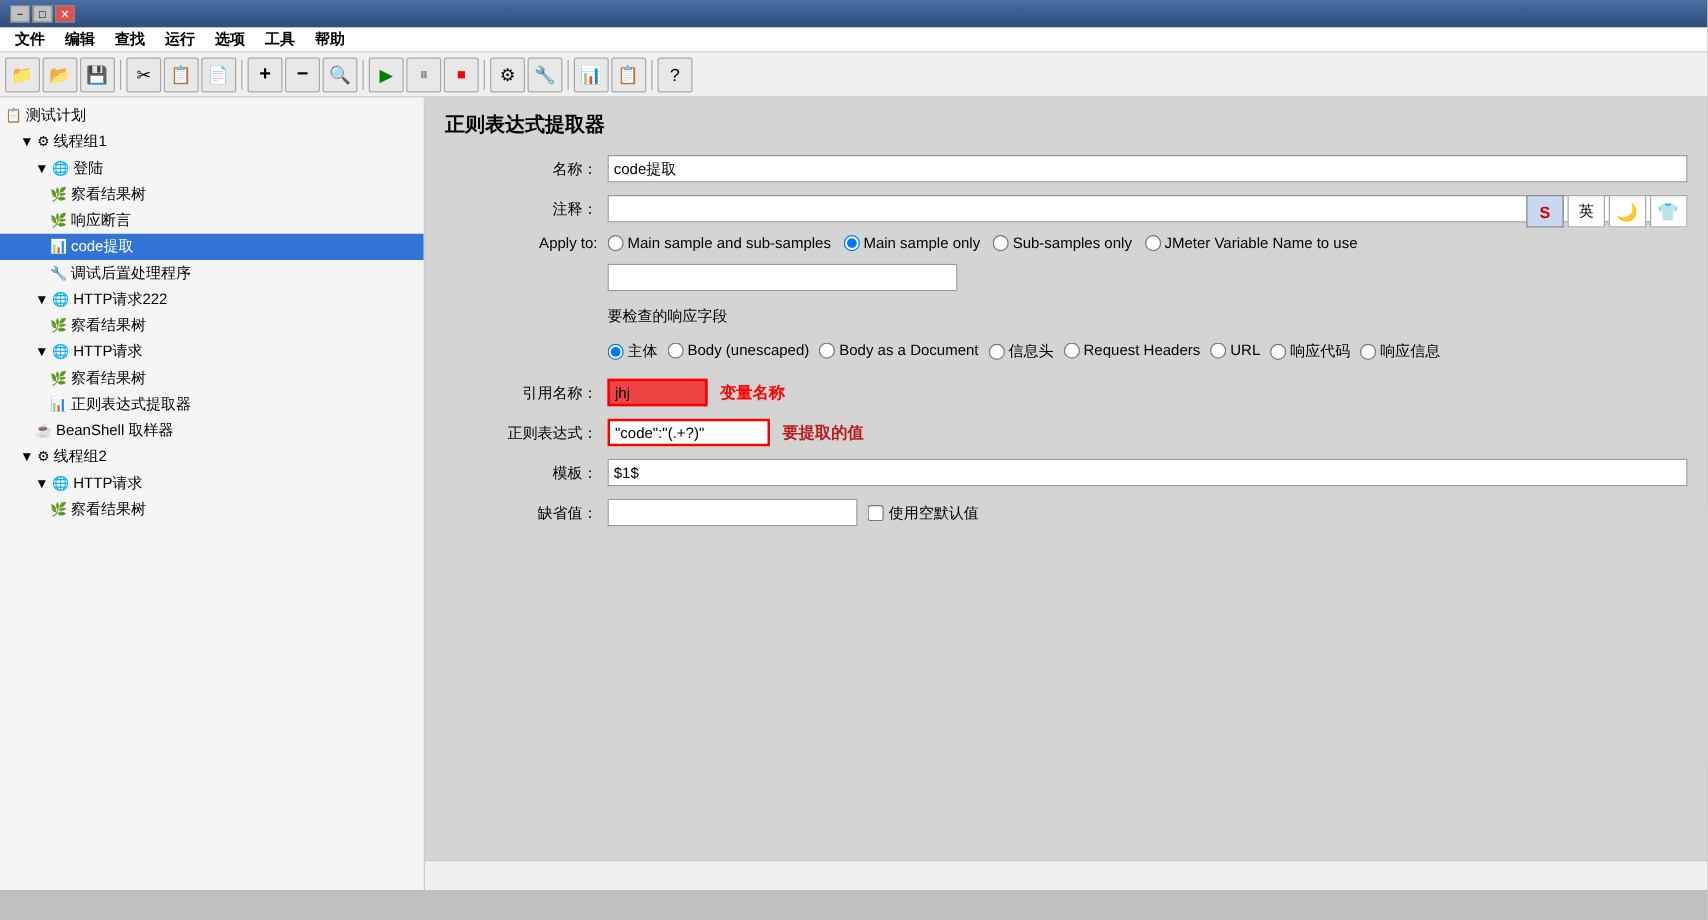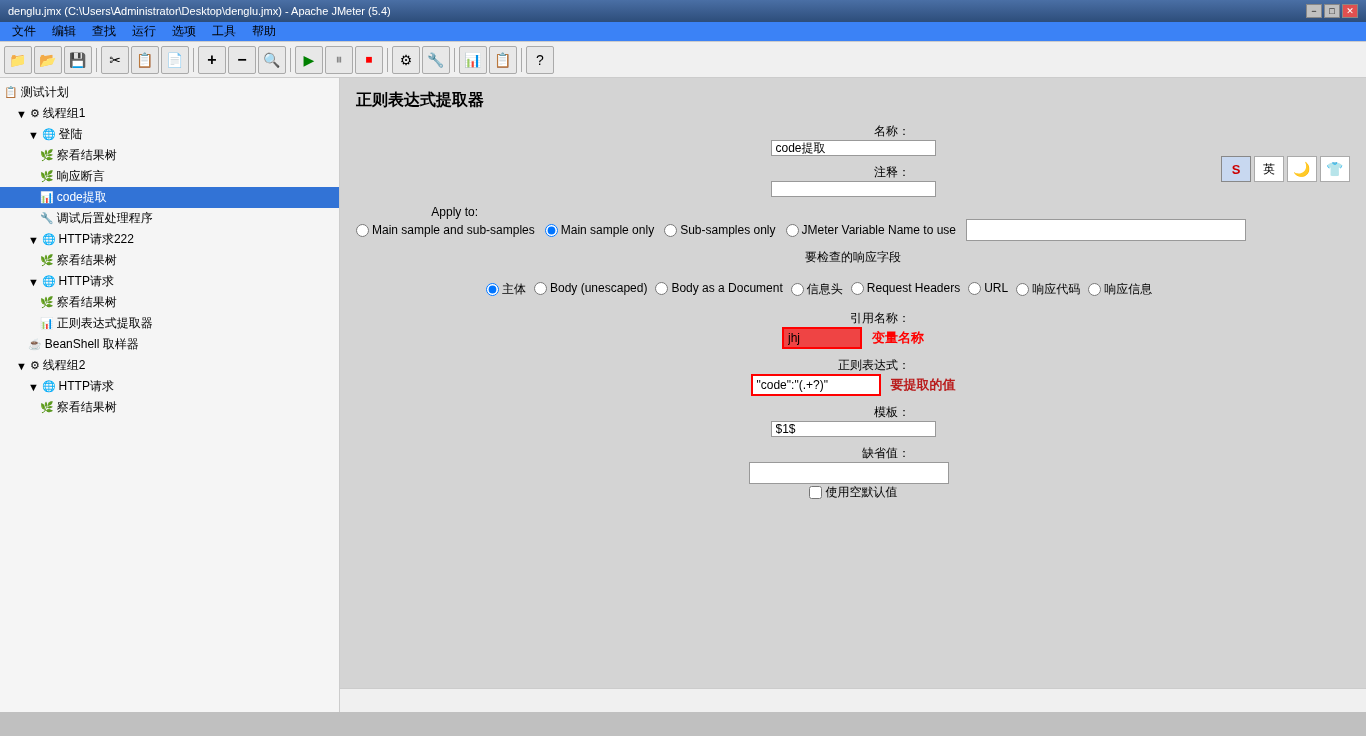--- a/index.html
+++ b/index.html
@@ -37,27 +37,28 @@
       align-items: center;
       justify-content: center;
       font-size: 9px;
       cursor: pointer;
       color: #000;
     }
     .title-btn.close { background: #e05050; color: white; }
 
     
     .menu-bar {
-      background: #3b82f6;
+      background: #ffffff;
       height: 20px;
       display: flex;
       align-items: center;
       padding: 0 4px;
       border-bottom: 1px solid #ccc;
       font-size: 12px;
+      font-weight: bold;
     }
     .menu-item {
       padding: 2px 8px;
       cursor: pointer;
     }
 
     
     .toolbar {
       background: #f0f0f0;
       height: 36px;
@@ -125,21 +126,20 @@
       font-weight: bold;
       margin-bottom: 12px;
       color: #000;
     }
 
     .form-row {
       display: flex;
       align-items: center;
       margin-bottom: 8px;
       min-height: 24px;
-      flex-direction: column;
     }
     .form-label {
       width: 130px;
       text-align: right;
       padding-right: 8px;
       font-size: 12px;
       flex-shrink: 0;
     }
     .form-input {
       flex: 1;
@@ -176,21 +176,20 @@
       position: relative;
       flex: 1;
       display: flex;
       flex-direction: column;
     }
   </style>
 </head>
 <body>
 
 <div class="title-bar">
-  <span>denglu.jmx (C:\Users\Administrator\Desktop\denglu.jmx) - Apache JMeter (5.4)</span>
   <div class="title-bar-buttons">
     <div class="title-btn">−</div>
     <div class="title-btn">□</div>
     <div class="title-btn close">✕</div>
   </div>
 </div>
 
 <div class="menu-bar">
   <span class="menu-item">文件</span>
   <span class="menu-item">编辑</span>

